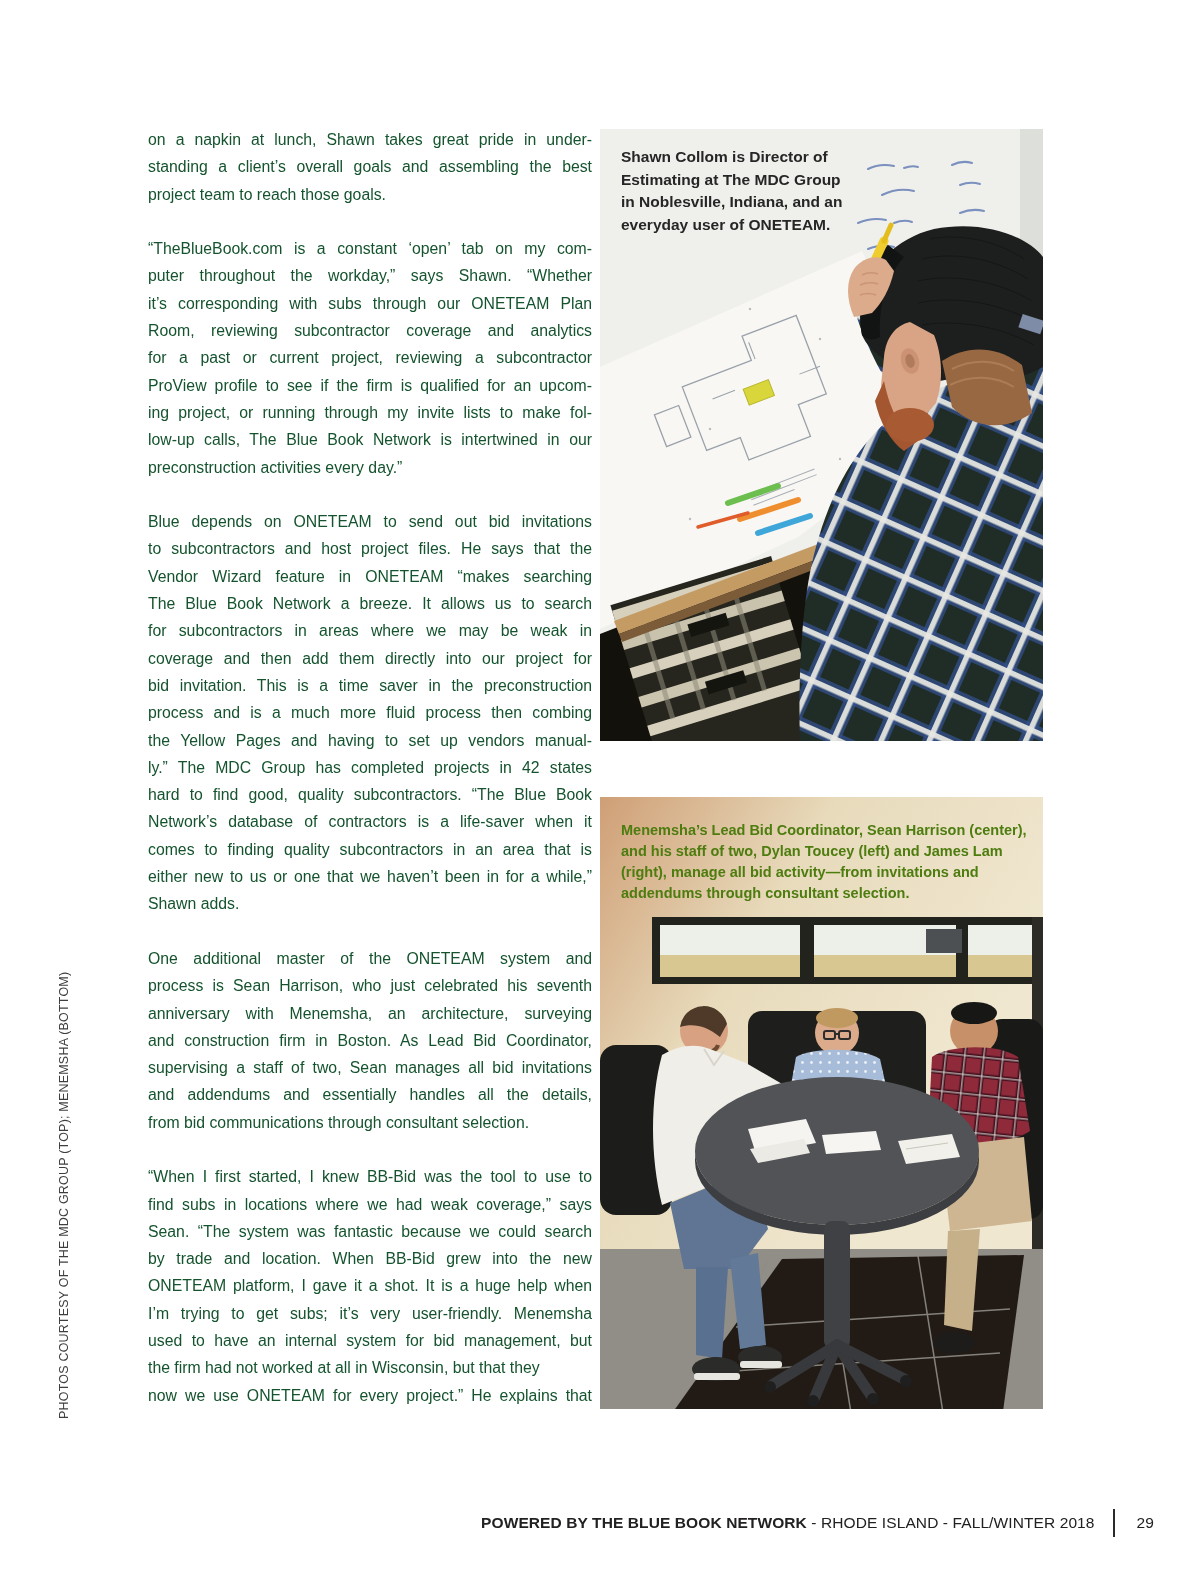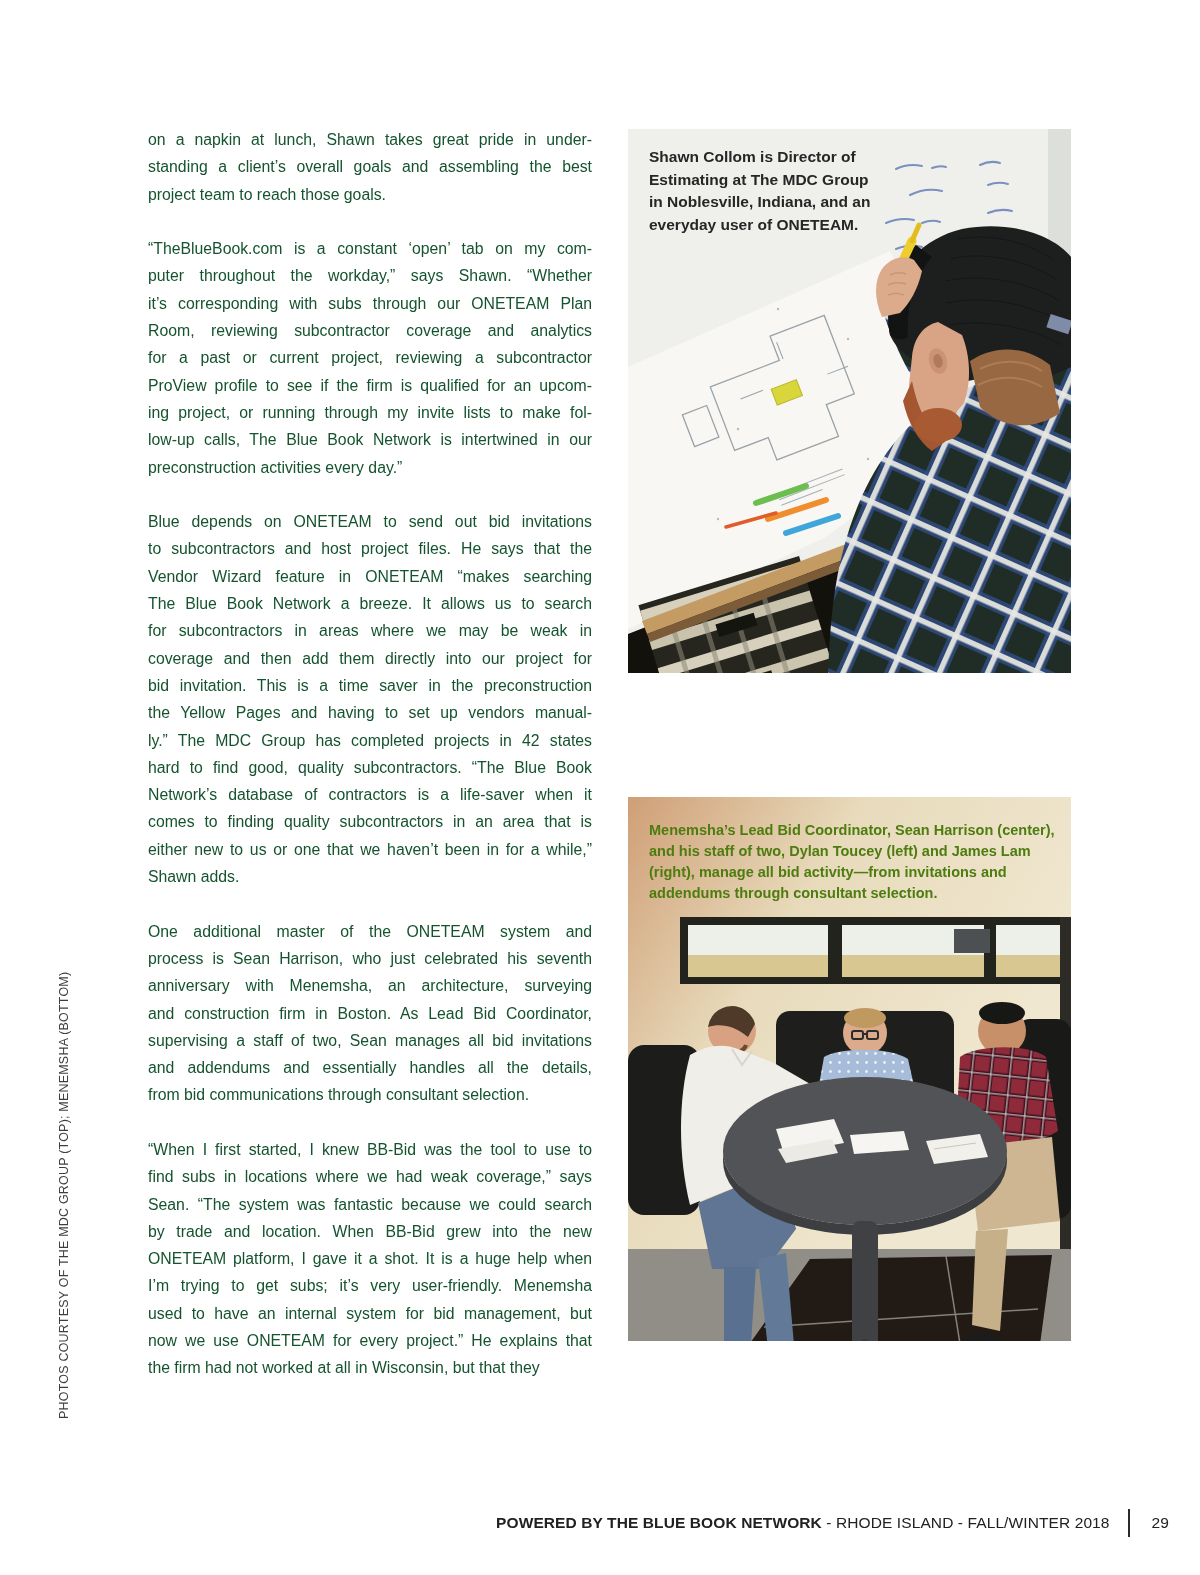--- a/index.html
+++ b/index.html
@@ -7,34 +7,34 @@
     position:relative; width:1200px; height:1575px; background:#ffffff;
     overflow:hidden; font-family:"Liberation Sans", sans-serif;
   }
   
   .article { position:absolute; left:148px; top:126px; width:444px;
              font-size:15.8px; line-height:27.3px; color:#14532d; }
   .para { margin:0 0 27.3px 0; }
   .article .line { text-align:justify; text-align-last:justify; }
   .article .line.line-last { text-align-last:left; }
   
-  .photo { position:absolute; left:628px; width:443px; height:544px; overflow:hidden; }
+  .photo { position:absolute; left:600px; width:443px; height:612px; overflow:hidden; }
   .photo.top { top:129px; }
   .photo.bottom { top:797px; }
   .photo svg { display:block; }
   .caption { position:absolute; font-weight:bold; color:#262626; }
   .caption .line { text-align:left; }
   .caption.cap-top { left:21px; top:17px; font-size:15.5px; line-height:22.5px; }
   .caption.cap-bottom { left:21px; top:23px; font-size:14.5px; line-height:21px; color:#4d7c0f; }
   
   .credit { position:absolute; left:57px; top:1419px; width:436px; height:18px;
             transform:rotate(-90deg); transform-origin:0 0;
             font-size:12.5px; letter-spacing:0.2px; color:#3e3e3e; white-space:nowrap; }
   
-  .footer { position:absolute; top:1509px; right:31px; display:flex; align-items:center;
+  .footer { position:absolute; top:1509px; right:46px; display:flex; align-items:center;
             font-size:15.5px; color:#232020; letter-spacing:0.1px; white-space:pre; }
   .footer .bold { font-weight:bold; }
   .footer .divider { width:2px; height:28px; background:#2b2b2b; margin:0 22px 0 18px; }
 </style>
 </head>
 <body>
 
 <div class="page">
 
   <div class="credit">PHOTOS COURTESY OF THE MDC GROUP (TOP); MENEMSHA (BOTTOM)</div>
@@ -57,20 +57,21 @@
         <div class="line line-last">preconstruction activities every day.”</div>
       </div>
     <div class="para">
         <div class="line">Blue depends on ONETEAM to send out bid invitations</div>
         <div class="line">to subcontractors and host project files. He says that the</div>
         <div class="line">Vendor Wizard feature in ONETEAM “makes searching</div>
         <div class="line">The Blue Book Network a breeze. It allows us to search</div>
         <div class="line">for subcontractors in areas where we may be weak in</div>
         <div class="line">coverage and then add them directly into our project for</div>
         <div class="line">bid invitation. This is a time saver in the preconstruction</div>
+        <div class="line">process and is a much more fluid process then combing</div>
         <div class="line">the Yellow Pages and having to set up vendors manual-</div>
         <div class="line">ly.” The MDC Group has completed projects in 42 states</div>
         <div class="line">hard to find good, quality subcontractors. “The Blue Book</div>
         <div class="line">Network’s database of contractors is a life-saver when it</div>
         <div class="line">comes to finding quality subcontractors in an area that is</div>
         <div class="line">either new to us or one that we haven’t been in for a while,”</div>
         <div class="line line-last">Shawn adds.</div>
       </div>
     <div class="para">
         <div class="line">One additional master of the ONETEAM system and</div>
@@ -82,22 +83,22 @@
         <div class="line line-last">from bid communications through consultant selection.</div>
       </div>
     <div class="para">
         <div class="line">“When I first started, I knew BB-Bid was the tool to use to</div>
         <div class="line">find subs in locations where we had weak coverage,” says</div>
         <div class="line">Sean. “The system was fantastic because we could search</div>
         <div class="line">by trade and location. When BB-Bid grew into the new</div>
         <div class="line">ONETEAM platform, I gave it a shot. It is a huge help when</div>
         <div class="line">I’m trying to get subs; it’s very user-friendly. Menemsha</div>
         <div class="line">used to have an internal system for bid management, but</div>
+        <div class="line line-last">the firm had not worked at all in Wisconsin, but that they</div>
         <div class="line">now we use ONETEAM for every project.” He explains that</div>
-        <div class="line line-last">the firm had not worked at all in Wisconsin, but that they</div>
       </div>
   </div>
 
   <div class="photo top">
     <svg width="443" height="622" viewBox="0 0 443 622">
       <defs>
         <pattern id="plaidTop" width="44" height="44" patternUnits="userSpaceOnUse" patternTransform="rotate(24)">
           <rect width="44" height="44" fill="#202c26"></rect>
           <rect y="15" width="44" height="13" fill="#33508a" opacity="0.75"></rect>
           <rect x="15" width="13" height="44" fill="#33508a" opacity="0.75"></rect>

